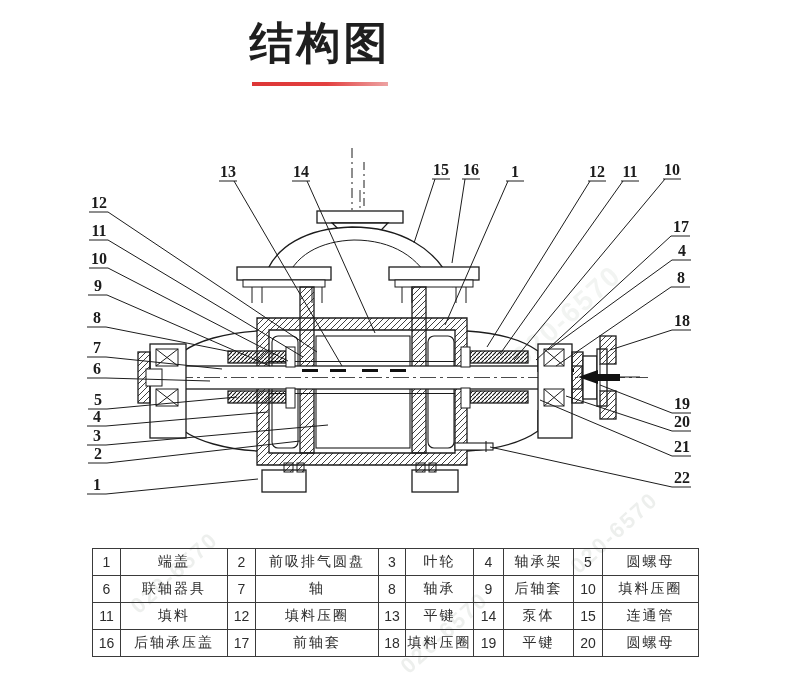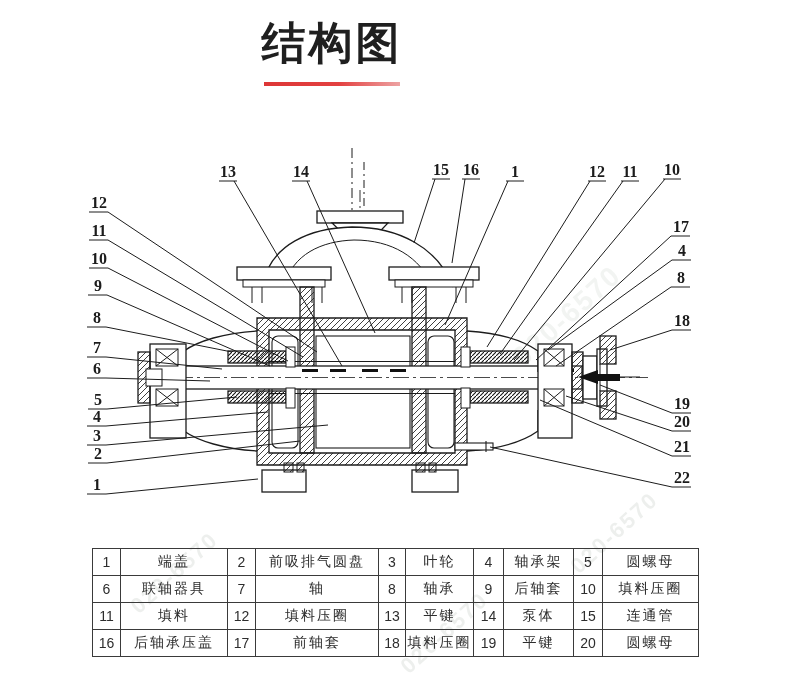--- a/index.html
+++ b/index.html
@@ -1,19 +1,19 @@
 <!DOCTYPE html>
 <html><head>
 <meta charset="utf-8">
 <style>
   html,body{margin:0;padding:0;background:#ffffff;}
   #page{position:relative;width:790px;height:689px;background:#fff;overflow:hidden;
         font-family:"Liberation Sans", sans-serif;color:#222;}
   
-  #title-block{position:absolute;top:14px;left:12px;width:640px;text-align:center;z-index:5;}
+  #title-block{position:absolute;top:14px;left:0;width:640px;text-align:center;z-index:5;}
   #page-title{margin:0;font-size:44px;font-weight:900;letter-spacing:3px;color:#1f1f1f;
               font-family:"Liberation Sans", sans-serif;}
   #title-underline{width:136px;height:4px;margin:9px auto 0 auto;
     background:linear-gradient(90deg,#dd3636 0%,#e34040 55%,#eda3a3 100%);}
   
   .wm{position:absolute;font-size:22px;font-weight:bold;color:rgba(130,145,125,0.14);
       transform:rotate(-42deg);white-space:nowrap;z-index:1;letter-spacing:2px;}
   
   #drawing{position:absolute;top:0;left:0;z-index:2;}
   

